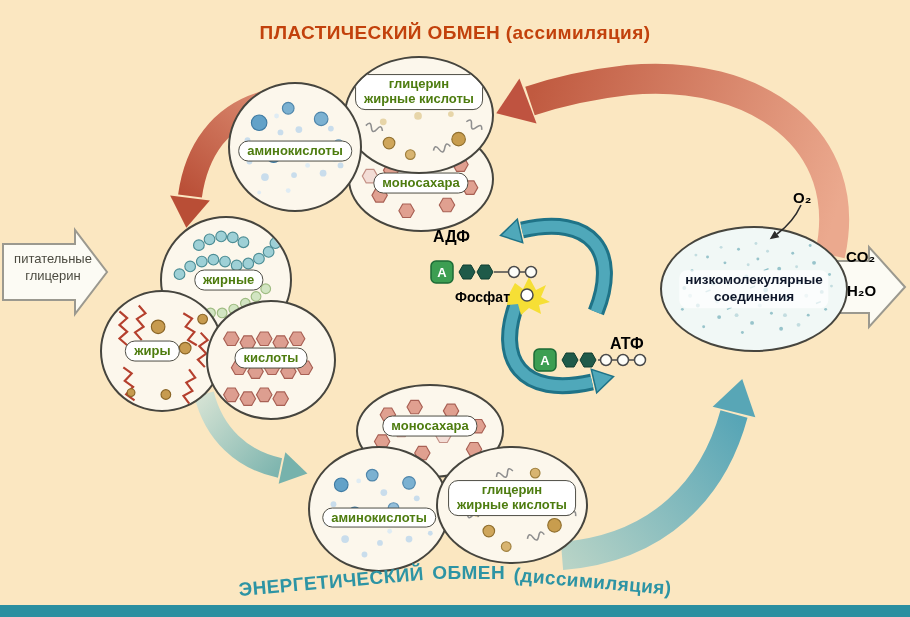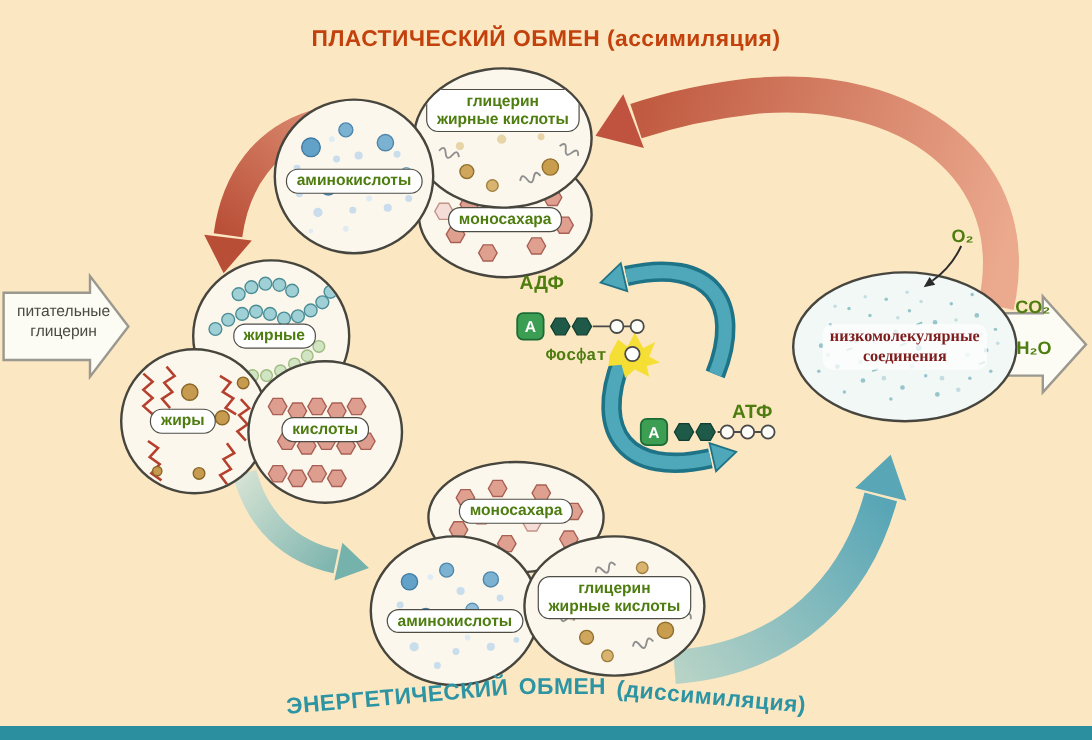--- a/index.html
+++ b/index.html
@@ -11,29 +11,29 @@
   .pill{position:absolute;transform:translate(-50%,-50%);background:#ffffff;border:1.5px solid #4e4d45;
         border-radius:10px;padding:2px 8px;font-size:13px;font-weight:700;color:#4d7c0f;
         white-space:nowrap;text-align:center;line-height:1.15;z-index:2;}
   .title{position:absolute;left:0;right:0;text-align:center;font-weight:700;font-size:19px;letter-spacing:.4px;z-index:5;}
   .title-top{top:22px;color:#c2410c;}
   .title-bottom{top:566px;color:#2d94a4;display:flex;justify-content:center;gap:9px;}
   .title-bottom span{display:inline-block;}
   .arc-l{transform:rotate(-5deg) translateY(5px);}
   .arc-m{transform:translateY(-4px);}
   .arc-r{transform:rotate(5deg) translateY(5px);}
-  .lbl{position:absolute;font-weight:700;color:#4d7c0f;z-index:5;}
+  .lbl{position:absolute;font-weight:700;color:#000000;z-index:5;}
   .gas{font-size:15px;}
   .mol{font-size:16px;}
-  .phos{font-size:14px;font-family:Liberation Mono, monospace;}
+  .phos{font-size:14px;}
   .arrowtext{position:absolute;left:5px;top:251px;width:96px;text-align:center;font-size:13px;
              font-weight:400;color:#4b4a40;line-height:1.3;z-index:5;}
   .lowmol-label{position:absolute;left:50%;top:50%;transform:translate(-50%,-50%);text-align:center;
-                font-size:13.5px;font-weight:700;color:#7f1d1d;line-height:1.25;
-                background:rgba(255,255,255,.72);border-radius:8px;padding:2px 6px;white-space:nowrap;z-index:2;font-family:Liberation Serif, serif;}
+                font-size:13.5px;font-weight:700;color:#0f172a;line-height:1.25;
+                background:rgba(255,255,255,.72);border-radius:8px;padding:2px 6px;white-space:nowrap;z-index:2;}
   .bottom-bar{position:absolute;left:0;right:0;bottom:0;height:12px;background:#2b8fa0;z-index:6;}
   .mol-letter{font:700 13px "Liberation Sans","DejaVu Sans",sans-serif;fill:#fff;text-anchor:middle;}
 </style>
 </head>
 <body>
 
 <div class="canvas">
 
   <svg style="position:absolute;width:0;height:0" aria-hidden="true">
     <defs>

